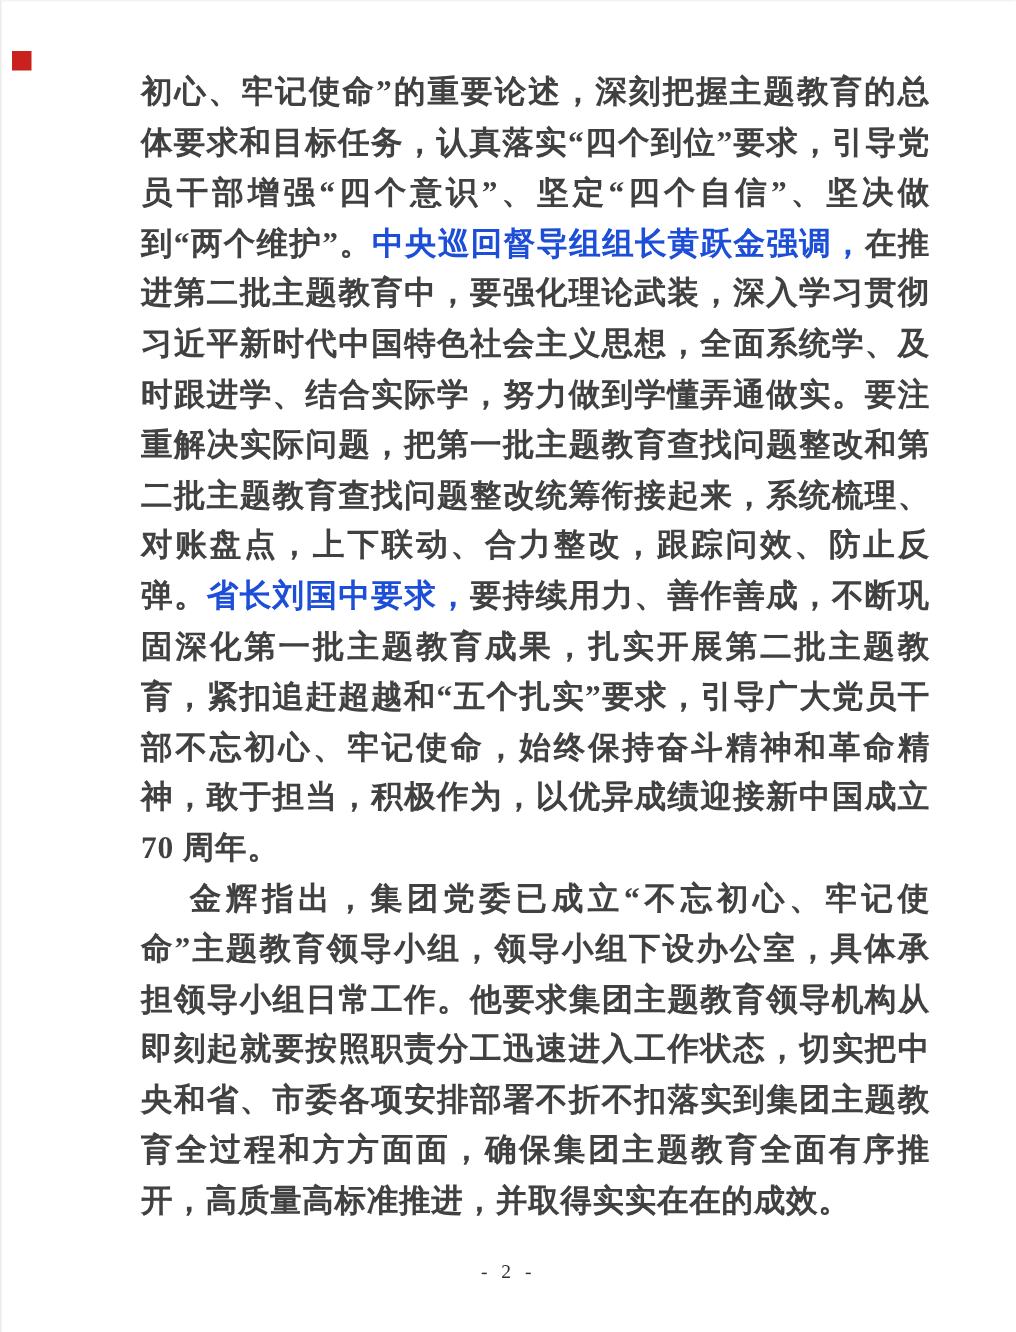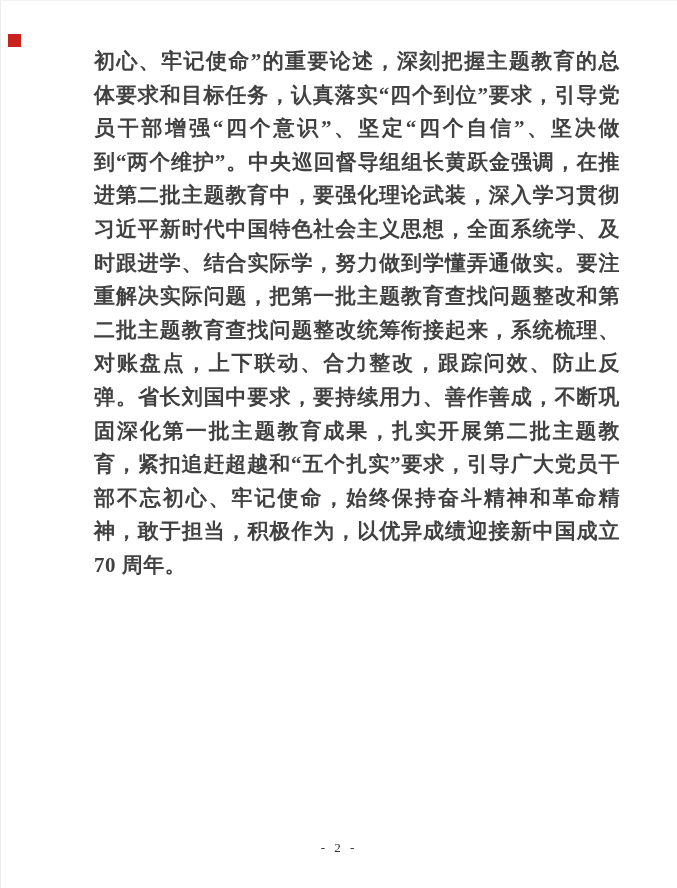--- a/index.html
+++ b/index.html
@@ -43,21 +43,21 @@
     padding: 0;
   }
   p.indent {
     text-indent: 1.55em;
   }
   .seg {
     font-weight: bold;
   }
   .seg-bold {
     font-weight: bold;
-    color: #404040;
+    color: #1d4ed8;
   }
   .page-number {
     position: absolute;
     left: 0;
     right: 0;
     top: 839px;
     text-align: center;
     font-size: 13px;
     color: #2f2f2f;
     letter-spacing: 3px;
@@ -70,18 +70,21 @@
 <div class="page">
 
   <div class="red-marker"></div>
 
   <div class="content">
 
     <p class="para">
       <span class="seg">初心、牢记使命”的重要论述，深刻把握主题教育的总体要求和目标任务，认真落实“四个到位”要求，引导党员干部增强“四个意识”、坚定“四个自信”、坚决做到“两个维护”。</span><span class="seg-bold">中央巡回督导组组长黄跃金强调，</span><span class="seg">在推进第二批主题教育中，要强化理论武装，深入学习贯彻习近平新时代中国特色社会主义思想，全面系统学、及时跟进学、结合实际学，努力做到学懂弄通做实。要注重解决实际问题，把第一批主题教育查找问题整改和第二批主题教育查找问题整改统筹衔接起来，系统梳理、对账盘点，上下联动、合力整改，跟踪问效、防止反弹。</span><span class="seg-bold">省长刘国中要求，</span><span class="seg">要持续用力、善作善成，不断巩固深化第一批主题教育成果，扎实开展第二批主题教育，紧扣追赶超越和“五个扎实”要求，引导广大党员干部不忘初心、牢记使命，始终保持奋斗精神和革命精神，敢于担当，积极作为，以优异成绩迎接新中国成立 70 周年。</span>
     </p>
 
+    <p class="para indent">
+      <span class="seg">金辉指出，集团党委已成立“不忘初心、牢记使命”主题教育领导小组，领导小组下设办公室，具体承担领导小组日常工作。他要求集团主题教育领导机构从即刻起就要按照职责分工迅速进入工作状态，切实把中央和省、市委各项安排部署不折不扣落实到集团主题教育全过程和方方面面，确保集团主题教育全面有序推开，高质量高标准推进，并取得实实在在的成效。</span>
+    </p>
 
   </div>
 
   <div class="page-number">- 2 -</div>
 
 </div>
 
 </body></html>

